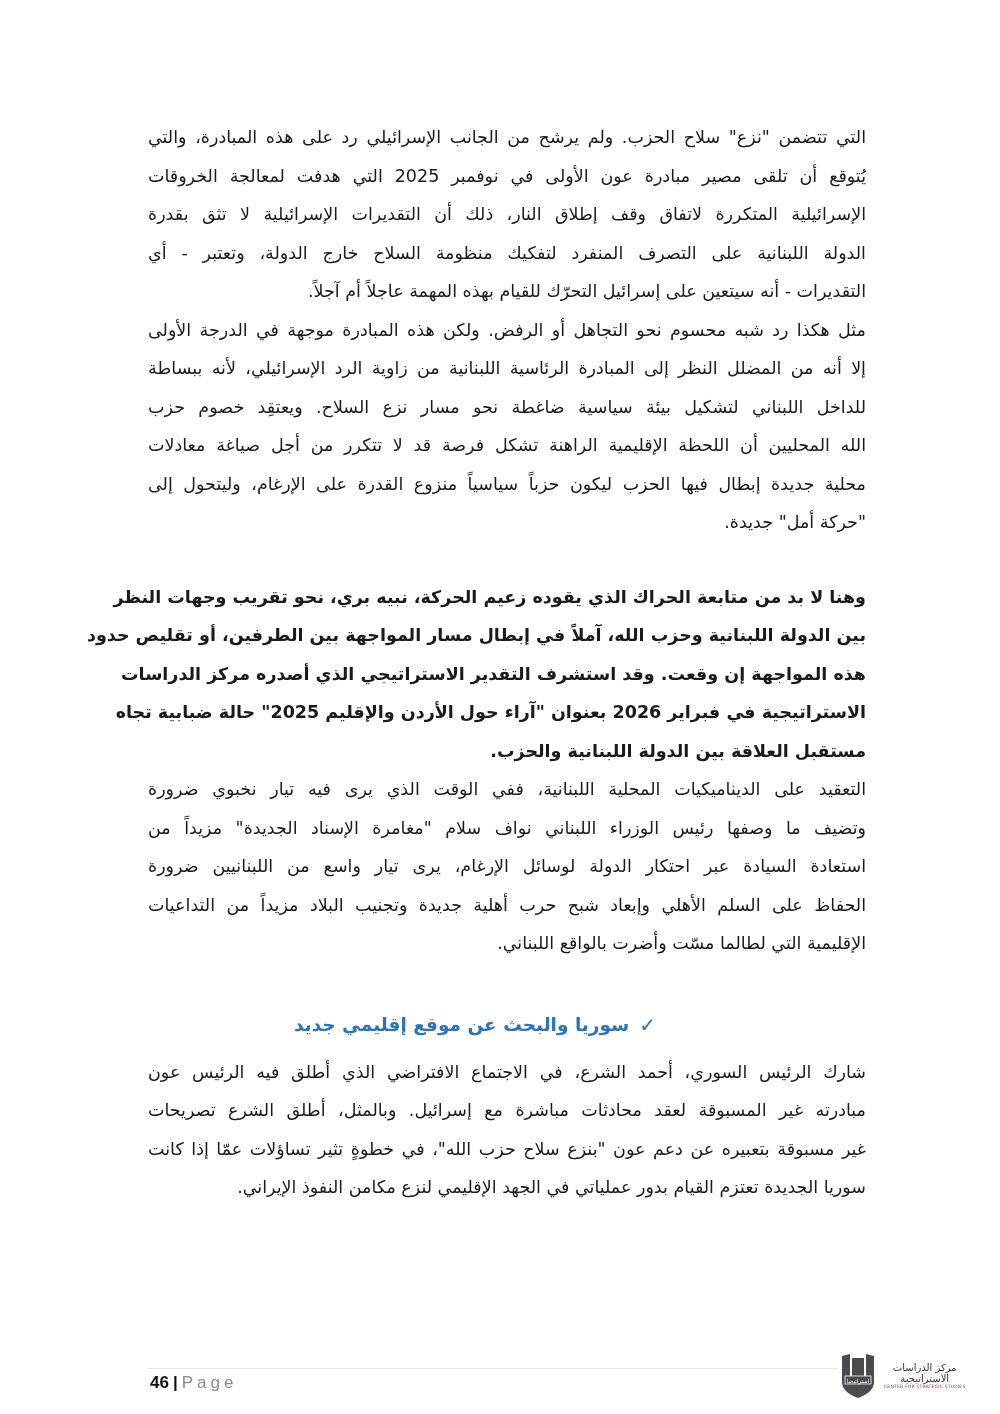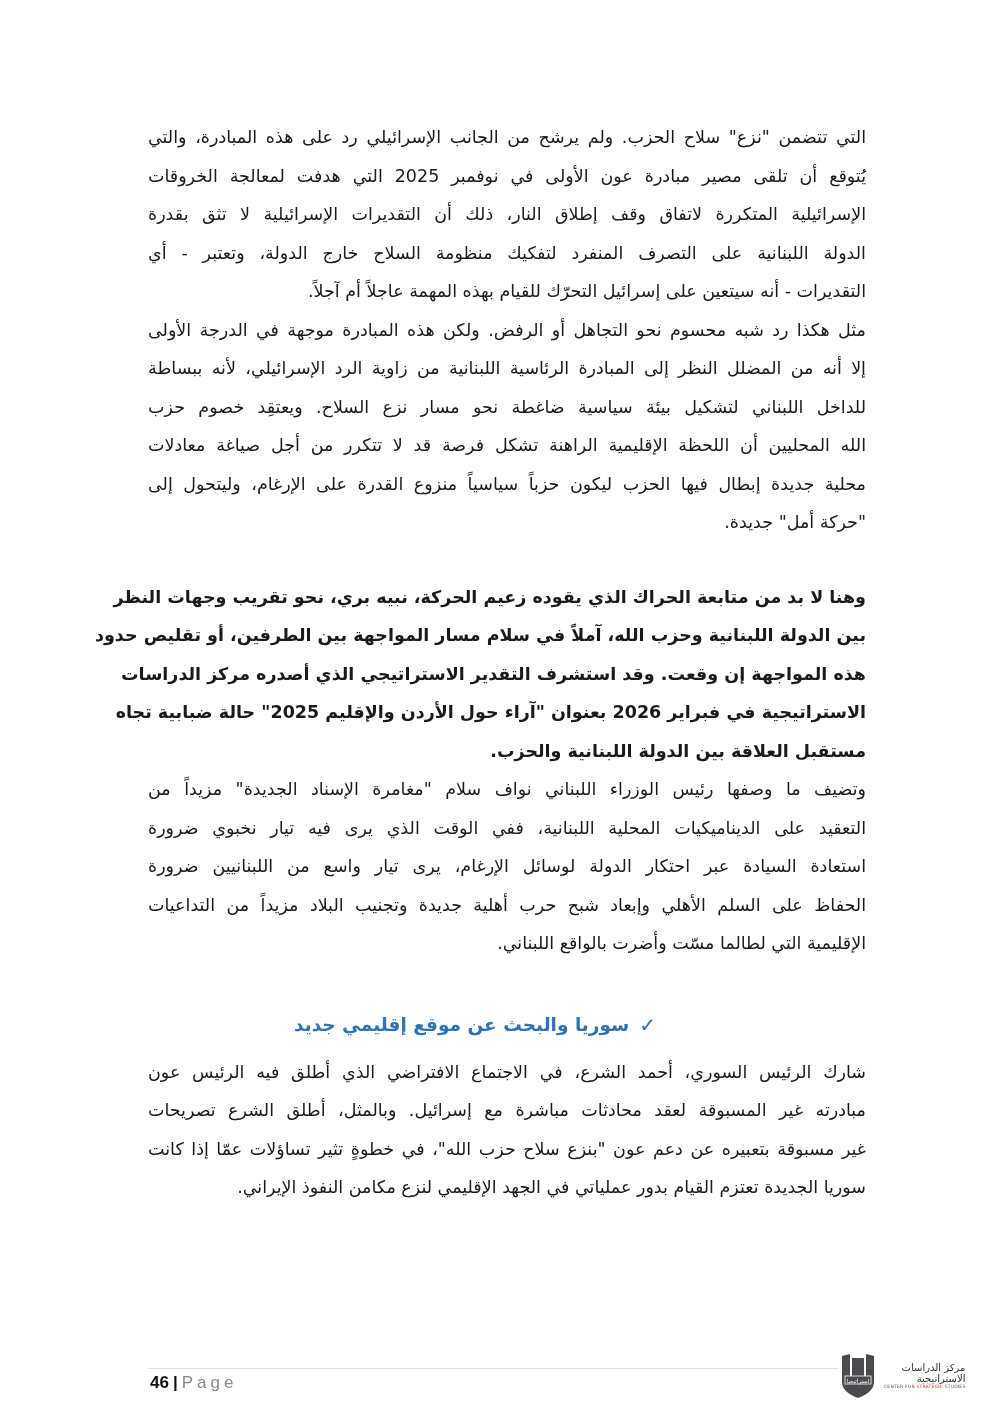--- a/index.html
+++ b/index.html
@@ -16,21 +16,21 @@
     .heading .check { color: #2e74b5; font-size: 20px; font-weight: normal; }
     .footer-rule { position: absolute; left: 148px; top: 1368px; width: 690px; height: 1px; background: #e2e2e2; }
     .footer-page { position: absolute; left: 150px; top: 1373px; font-family: "Liberation Sans", sans-serif;
       font-size: 17px; direction: ltr; }
     .footer-page .num { font-weight: bold; color: #111; }
     .footer-page .bar { font-weight: bold; color: #111; margin: 0 4px; }
     .footer-page .word { color: #8a8a8a; letter-spacing: 4px; }
     .logo { position: absolute; left: 838px; top: 1348px; width: 150px; height: 56px; display: flex;
       align-items: center; gap: 6px; direction: ltr; }
     .logo .shield { width: 40px; height: 48px; }
-    .logo .txt { direction: rtl; font-size: 10px; line-height: 11px; color: #333; }
+    .logo .txt { direction: rtl; font-size: 10px; line-height: 11px; color: #333; text-align: center; }
     .logo .txt .en { font-size: 4.5px; line-height: 6px; color: #555; direction: ltr; letter-spacing: 0.2px; }
     .logo .txt .en b { color: #c0392b; font-weight: normal; }
   </style>
 </head>
 <body>
 
 <div class="page">
   <p class="para" id="p0">
       <span class="line">التي تتضمن "نزع" سلاح الحزب. ولم يرشح من الجانب الإسرائيلي رد على هذه المبادرة، والتي</span>
       <span class="line">يُتوقع أن تلقى مصير مبادرة عون الأولى في نوفمبر 2025 التي هدفت لمعالجة الخروقات</span>
@@ -41,28 +41,28 @@
   <p class="para" id="p1">
       <span class="line">مثل هكذا رد شبه محسوم نحو التجاهل أو الرفض. ولكن هذه المبادرة موجهة في الدرجة الأولى</span>
       <span class="line">إلا أنه من المضلل النظر إلى المبادرة الرئاسية اللبنانية من زاوية الرد الإسرائيلي، لأنه ببساطة</span>
       <span class="line">للداخل اللبناني لتشكيل بيئة سياسية ضاغطة نحو مسار نزع السلاح. ويعتقِد خصوم حزب</span>
       <span class="line">الله المحليين أن اللحظة الإقليمية الراهنة تشكل فرصة قد لا تتكرر من أجل صياغة معادلات</span>
       <span class="line">محلية جديدة إبطال فيها الحزب ليكون حزباً سياسياً منزوع القدرة على الإرغام، وليتحول إلى</span>
       <span class="line last">"حركة أمل" جديدة.</span>
     </p>
   <p class="para gap-top" id="p2">
       <span class="line">وهنا لا بد من متابعة الحراك الذي يقوده زعيم الحركة، نبيه بري، نحو تقريب وجهات النظر</span>
-      <span class="line">بين الدولة اللبنانية وحزب الله، آملاً في سلام مسار المواجهة بين الطرفين، أو تقليص حدود</span>
+      <span class="line">بين الدولة اللبنانية وحزب الله، آملاً في إبطال مسار المواجهة بين الطرفين، أو تقليص حدود</span>
       <span class="line">هذه المواجهة إن وقعت. وقد استشرف التقدير الاستراتيجي الذي أصدره مركز الدراسات</span>
       <span class="line">الاستراتيجية في فبراير 2026 بعنوان "آراء حول الأردن والإقليم 2025" حالة ضبابية تجاه</span>
       <span class="line last">مستقبل العلاقة بين الدولة اللبنانية والحزب.</span>
     </p>
   <p class="para" id="p3">
+      <span class="line">التعقيد على الديناميكيات المحلية اللبنانية، ففي الوقت الذي يرى فيه تيار نخبوي ضرورة</span>
       <span class="line">وتضيف ما وصفها رئيس الوزراء اللبناني نواف سلام "مغامرة الإسناد الجديدة" مزيداً من</span>
-      <span class="line">التعقيد على الديناميكيات المحلية اللبنانية، ففي الوقت الذي يرى فيه تيار نخبوي ضرورة</span>
       <span class="line">استعادة السيادة عبر احتكار الدولة لوسائل الإرغام، يرى تيار واسع من اللبنانيين ضرورة</span>
       <span class="line">الحفاظ على السلم الأهلي وإبعاد شبح حرب أهلية جديدة وتجنيب البلاد مزيداً من التداعيات</span>
       <span class="line last">الإقليمية التي لطالما مسّت وأضرت بالواقع اللبناني.</span>
     </p>
 
   <div class="heading">
     <span class="check">✓</span>
     <span>سوريا والبحث عن موقع إقليمي جديد</span>
   </div>
 

